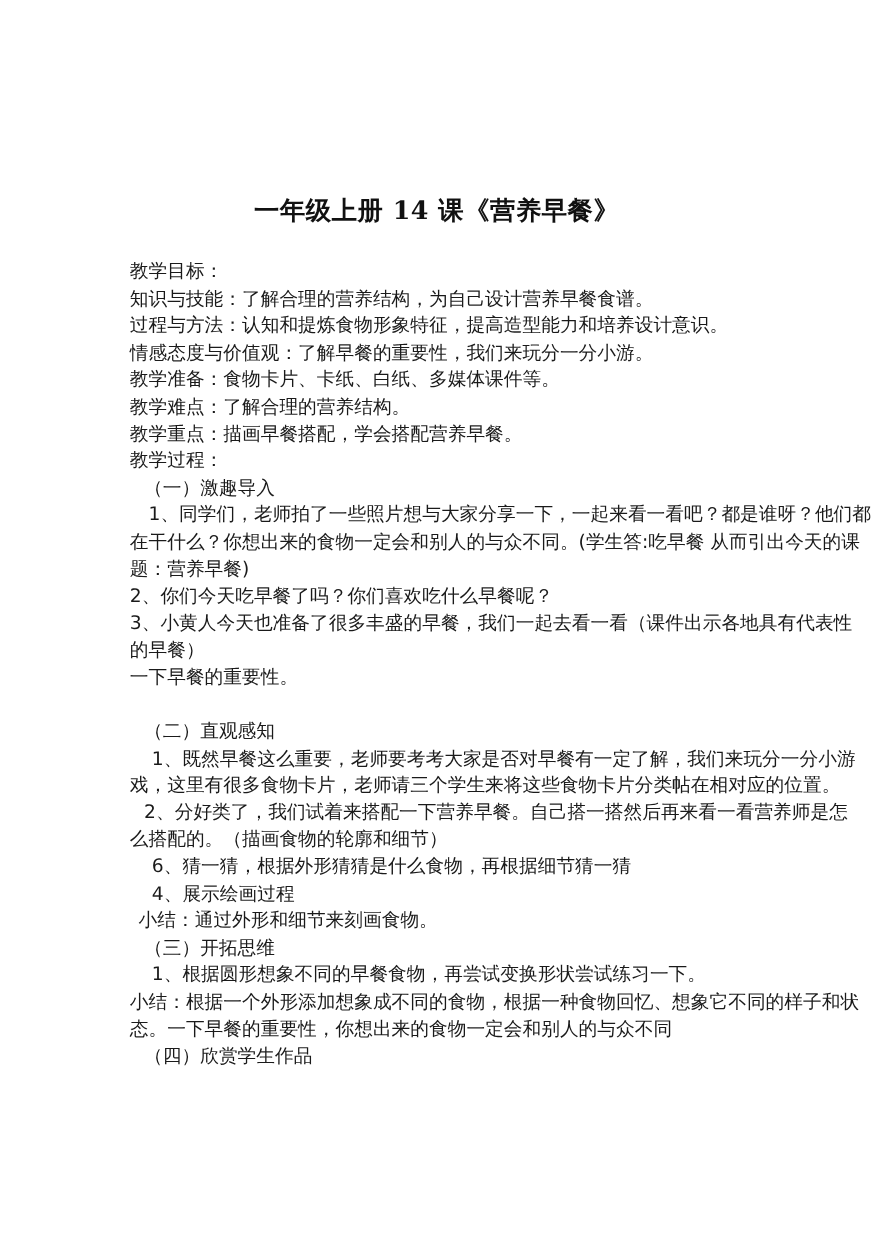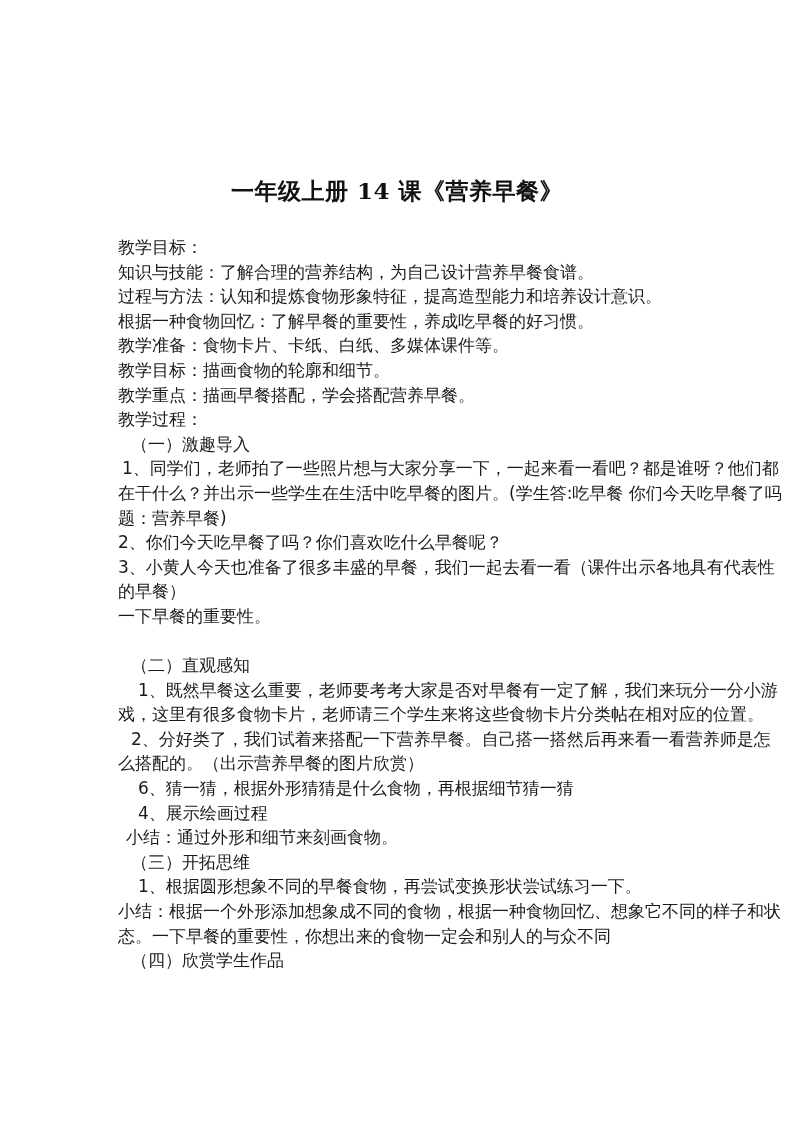--- a/index.html
+++ b/index.html
@@ -39,56 +39,56 @@
       left: 118px;
       width: 580px;
       font-size: 17px;
       line-height: 24.6px;
     }
     .line {
       white-space: nowrap;
       height: 24.6px;
     }
     .blank { height: 24.6px; }
-    .i1 { padding-left: 4px; }
+    .i1 { padding-left: 4px; margin-left: 13px; }
     .i2 { padding-left: 8px; }
     .i3 { padding-left: 13px; }
     .i4 { padding-left: 20px; }
   </style>
 </head>
 <body>
 
 <div class="page">
   <div class="title">一年级上册 14 课《营养早餐》</div>
 
   <div class="body">
     <div class="line">教学目标：</div>
     <div class="line">知识与技能：了解合理的营养结构，为自己设计营养早餐食谱。</div>
     <div class="line">过程与方法：认知和提炼食物形象特征，提高造型能力和培养设计意识。</div>
-    <div class="line">根据一种食物回忆：了解早餐的重要性，养成吃早餐的好习惯。</div>
+    <div class="line">情感态度与价值观：了解早餐的重要性，我们来玩分一分小游。</div>
     <div class="line">教学准备：食物卡片、卡纸、白纸、多媒体课件等。</div>
-    <div class="line">教学目标：描画食物的轮廓和细节。</div>
+    <div class="line">教学难点：了解合理的营养结构。</div>
     <div class="line">教学重点：描画早餐搭配，学会搭配营养早餐。</div>
     <div class="line">教学过程：</div>
 
     <div class="line i3">（一）激趣导入</div>
     <div class="line i1">1、同学们，老师拍了一些照片想与大家分享一下，一起来看一看吧？都是谁呀？他们都</div>
-    <div class="line">在干什么？并出示一些学生在生活中吃早餐的图片。(学生答:吃早餐 你们今天吃早餐了吗</div>
+    <div class="line">在干什么？你想出来的食物一定会和别人的与众不同。(学生答:吃早餐 从而引出今天的课</div>
     <div class="line">题：营养早餐)</div>
     <div class="line">2、你们今天吃早餐了吗？你们喜欢吃什么早餐呢？</div>
     <div class="line">3、小黄人今天也准备了很多丰盛的早餐，我们一起去看一看（课件出示各地具有代表性</div>
     <div class="line">的早餐）</div>
     <div class="line">一下早餐的重要性。</div>
     <div class="blank"></div>
 
     <div class="line i3">（二）直观感知</div>
     <div class="line i4">1、既然早餐这么重要，老师要考考大家是否对早餐有一定了解，我们来玩分一分小游</div>
     <div class="line">戏，这里有很多食物卡片，老师请三个学生来将这些食物卡片分类帖在相对应的位置。</div>
     <div class="line i3">2、分好类了，我们试着来搭配一下营养早餐。自己搭一搭然后再来看一看营养师是怎</div>
-    <div class="line">么搭配的。（出示营养早餐的图片欣赏）</div>
+    <div class="line">么搭配的。（描画食物的轮廓和细节）</div>
     <div class="line i4">6、猜一猜，根据外形猜猜是什么食物，再根据细节猜一猜</div>
     <div class="line i4">4、展示绘画过程</div>
     <div class="line i2">小结：通过外形和细节来刻画食物。</div>
 
     <div class="line i3">（三）开拓思维</div>
     <div class="line i4">1、根据圆形想象不同的早餐食物，再尝试变换形状尝试练习一下。</div>
     <div class="line">小结：根据一个外形添加想象成不同的食物，根据一种食物回忆、想象它不同的样子和状</div>
     <div class="line">态。一下早餐的重要性，你想出来的食物一定会和别人的与众不同</div>
 
     <div class="line i3">（四）欣赏学生作品</div>

